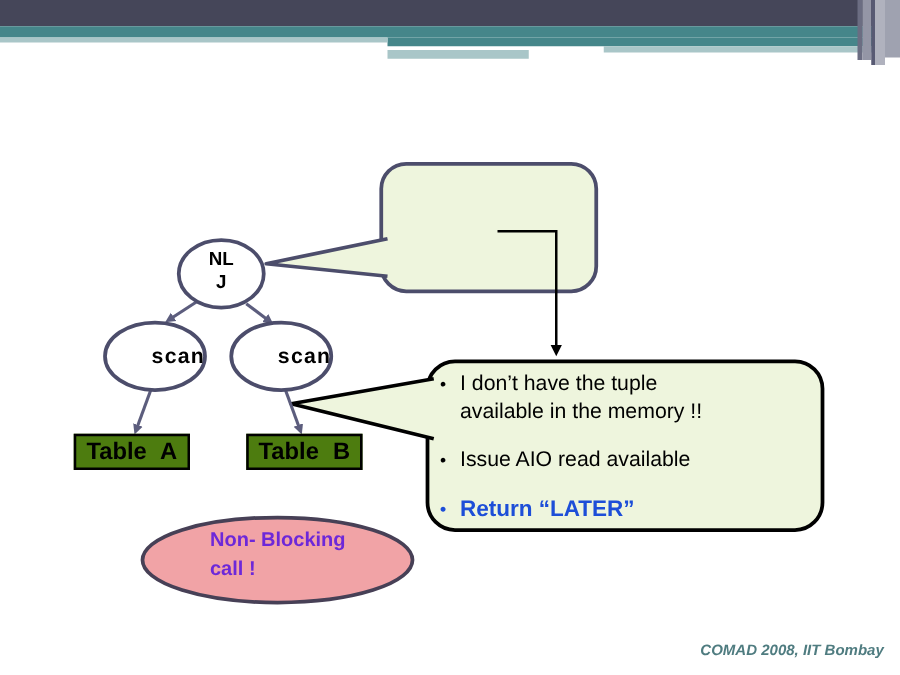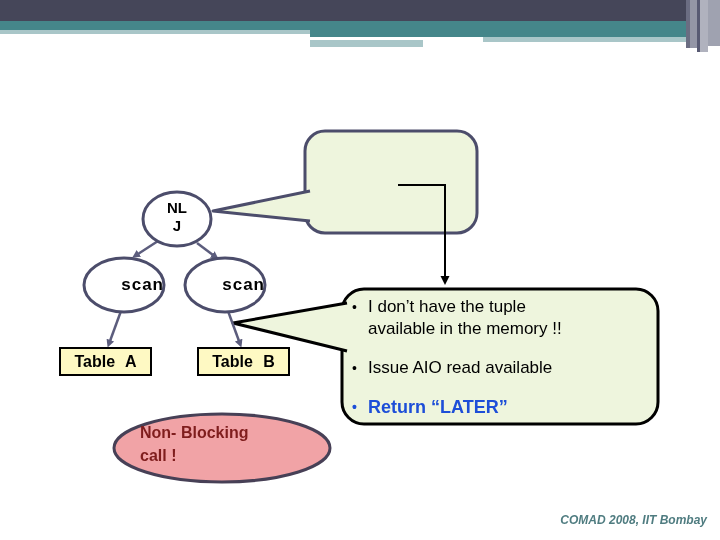--- a/index.html
+++ b/index.html
@@ -28,39 +28,39 @@
   
   .diagram-svg{position:absolute;left:0;top:0;}
 
   
   .nl-label{position:absolute;left:143px;top:199px;width:68px;text-align:center;
             font-weight:bold;font-size:15px;line-height:18px;color:#000;}
   .scan-label{position:absolute;top:275px;width:80px;text-align:right;
               font-weight:bold;font-size:17px;letter-spacing:1px;color:#000;}
   .scan-left{left:84px;}
   .scan-right{left:185px;}
-  .table-box{position:absolute;top:347px;width:89px;height:25px;background:#fef9c3;
+  .table-box{position:absolute;top:347px;width:89px;height:25px;background:#4d7c0f;
              border:2px solid #000;display:flex;align-items:center;justify-content:center;
-             font-weight:bold;font-size:16px;word-spacing:6px;color:#000;}
+             font-weight:bold;font-size:19px;word-spacing:6px;color:#000;}
   .table-a{left:59px;}
   .table-b{left:197px;}
 
   .bullet-item{display:flex;align-items:flex-start;color:#000;}
   .bullet-item::before{content:"\2022";flex:0 0 16px;font-size:14px;line-height:inherit;}
   .callout1-list{position:absolute;left:319px;top:141px;width:150px;
                  font-size:16px;line-height:21px;}
   .callout1-list .bullet-item{margin-bottom:10px;}
   .callout2-list{position:absolute;left:352px;top:296px;width:296px;
                  font-size:17px;line-height:22px;}
   .callout2-list .bullet-item{margin-bottom:17px;}
   .callout2-list .b-text.w215{max-width:218px;}
   .red{color:#1d4ed8;font-weight:bold;font-size:18px;}
 
-  .note-text{position:absolute;left:140px;top:421px;font-weight:bold;font-size:16px;
-             line-height:23px;color:#7f1d1d;}
+  .note-text{position:absolute;left:168px;top:421px;font-weight:bold;font-size:16px;
+             line-height:23px;color:#6d28d9;}
 
   .footer{position:absolute;right:13px;top:513px;font-size:12px;font-weight:bold;
           font-style:italic;color:#4f7c80;white-space:nowrap;}
 </style>
 </head>
 <body>
 
 <div class="slide">
 
   <div class="bar bar-dark"></div>

